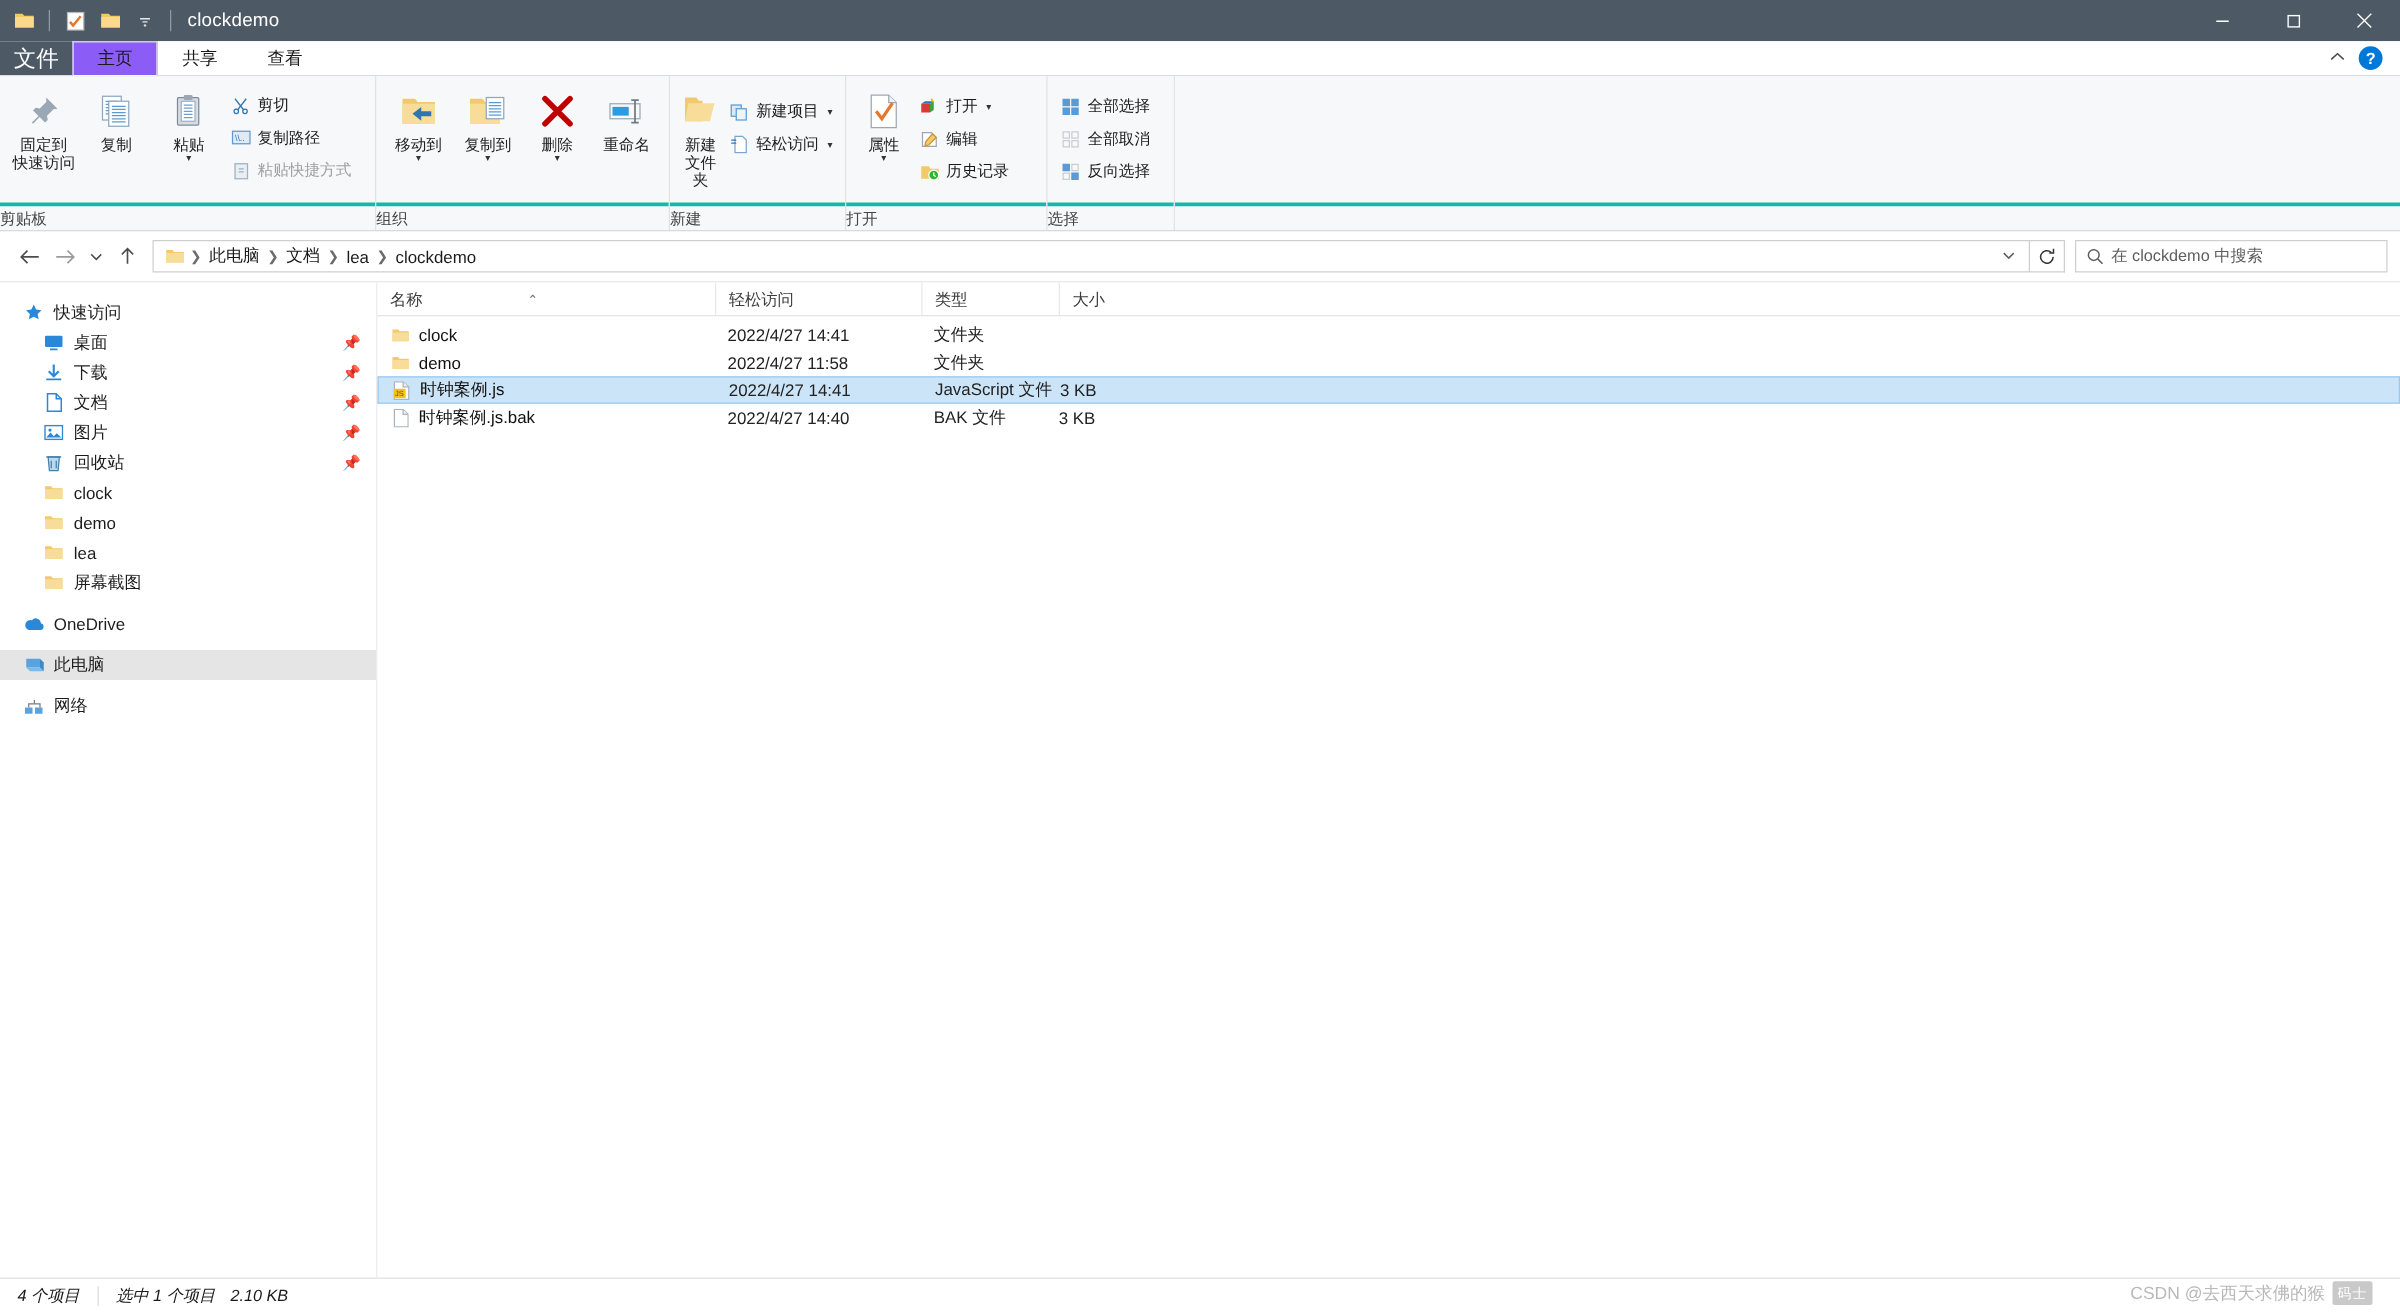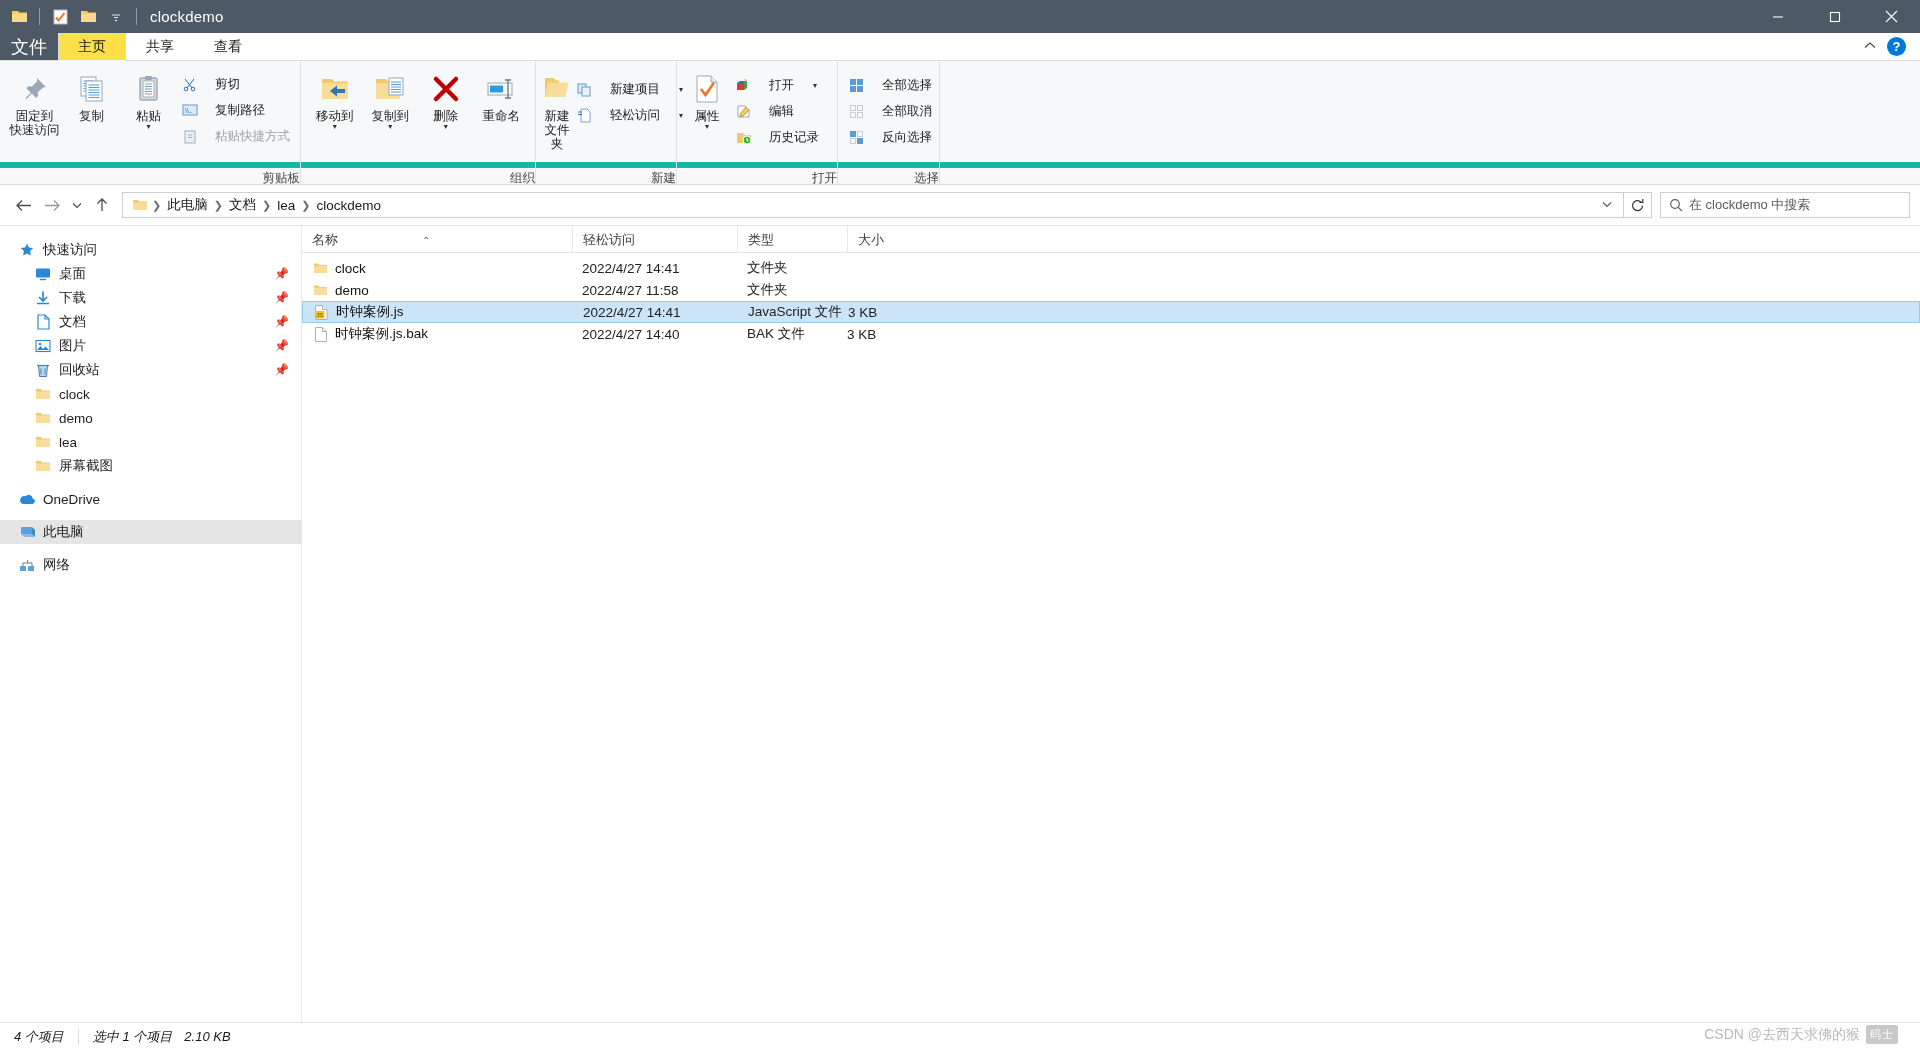--- a/index.html
+++ b/index.html
@@ -34,50 +34,50 @@
     border-bottom: 1px solid #dcdcdc; position: relative;
   }
   .tab-file {
     width: 58px; background: #4d5a66; color: #fff; font-size: 18px;
     display: flex; align-items: center; justify-content: center;
   }
   .tab {
     padding: 0 19px; font-size: 14px; color: #1a1a1a; display: flex; align-items: center;
     border: 1px solid transparent; border-bottom: none; background: transparent;
   }
-  .tab.active { background: #fde047; border-color: #dcdcdc; border-bottom: 1px solid #f2f7fb; margin-bottom:-1px; }
+  .tab.active { background: #8b5cf6; border-color: #dcdcdc; border-bottom: 1px solid #f2f7fb; margin-bottom:-1px; }
   .tabstrip-right { margin-left: auto; display: flex; align-items: center; gap: 10px; padding-right: 14px; }
   .chev-up { color: #4a4a4a; font-size: 13px; }
   .help-circle {
     width: 19px; height: 19px; border-radius: 50%; background: #0078d7; color: #fff;
     font-size: 13px; display: flex; align-items: center; justify-content: center; font-weight: bold;
   }
 
   
   .ribbon {
     flex: 0 0 124px; height: 124px; background: #f7f8fa; border-bottom: 1px solid #dadada;
     display: flex; position: relative;
   }
   .rgroup { display: flex; flex-direction: column; height: 100%; position: relative; }
   .rgroup + .rgroup { border-left: 1px solid #e2e2e2; }
   .rgroup-body { flex: 1; display: flex; align-items: flex-start; padding: 6px 6px 0 6px; }
   .rgroup-label {
-    height: 22px; line-height: 20px; text-align: right; font-size: 12.5px; color: #444;
-    border-top: 6px solid #14b8a6;
+    height: 22px; line-height: 20px; text-align: left; font-size: 12.5px; color: #444;
+    border-top: 3px solid #14b8a6;
   }
   .bigbtn {
     width: 58px; display: flex; flex-direction: column; align-items: center; padding-top: 4px;
     font-size: 12.5px; color: #222; text-align: center; line-height: 14px;
   }
   .bigbtn .glyph { height: 36px; display: flex; align-items: center; justify-content: center; }
   .bigbtn .lbl { margin-top: 2px; }
   .bigbtn .caret { font-size: 8px; color:#333; line-height: 7px; }
   .smallcol { display: flex; flex-direction: column; padding-top: 5px; gap: 2px; }
   .smallbtn {
-    display: flex; align-items: center; gap: 17px; font-size: 12.5px; color: #1a1a1a;
+    display: flex; align-items: center; gap: 5px; font-size: 12.5px; color: #1a1a1a;
     height: 24px; padding: 0 4px; white-space: nowrap;
   }
   .smallbtn .sglyph { width: 17px; height: 17px; display:flex; align-items:center; justify-content:center; }
   .smallbtn.dim { color: #a0a0a0; }
   .dd { font-size: 8px; color: #333; margin-left: 2px; }
 
   
   .addrbar {
     flex: 0 0 40px; height: 40px; background: #fff; display: flex; align-items: center;
     padding: 0 10px; gap: 0px;

